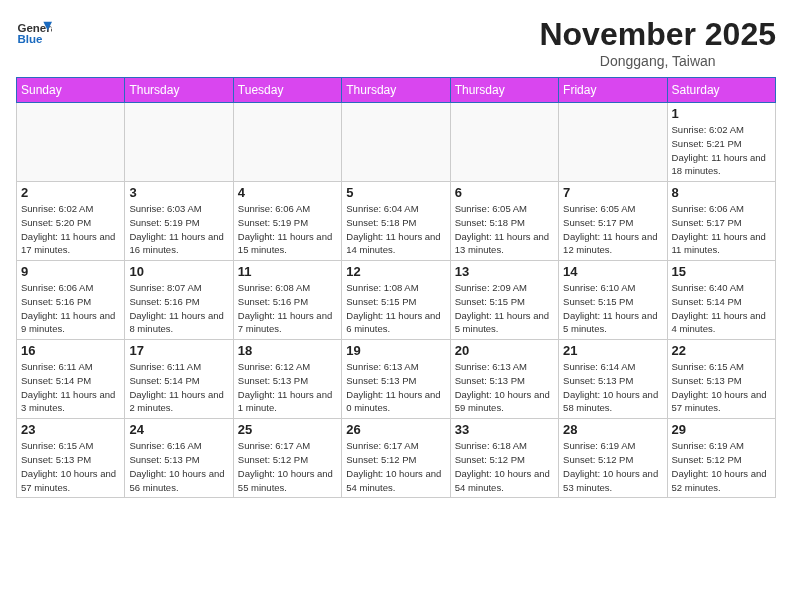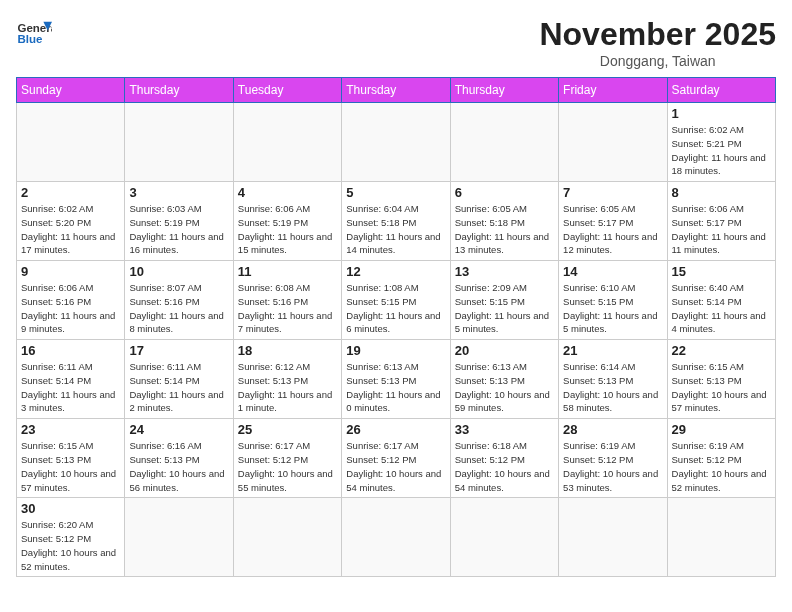--- a/index.html
+++ b/index.html
@@ -288,28 +288,14 @@
 Sunset: 5:12 PM
 Daylight: 10 hours and 53 minutes.</div>
         </td>
         <td>
           <span class="day-number">29</span>
           <div class="day-info">Sunrise: 6:19 AM
 Sunset: 5:12 PM
 Daylight: 10 hours and 52 minutes.</div>
         </td>
       </tr>
-      <tr>
-        <td>
-          <span class="day-number">30</span>
-          <div class="day-info">Sunrise: 6:20 AM
-Sunset: 5:12 PM
-Daylight: 10 hours and 52 minutes.</div>
-        </td>
-        <td class="empty-cell"></td>
-        <td class="empty-cell"></td>
-        <td class="empty-cell"></td>
-        <td class="empty-cell"></td>
-        <td class="empty-cell"></td>
-        <td class="empty-cell"></td>
-      </tr>
     </tbody>
 </table>
 
 </body></html>

